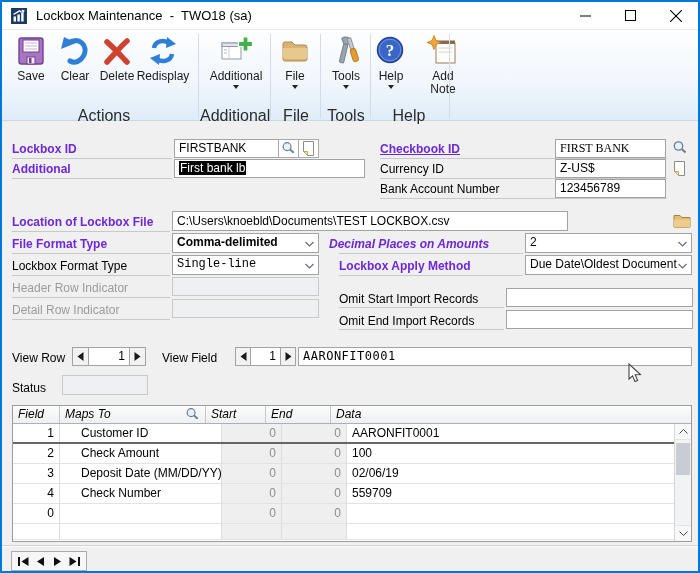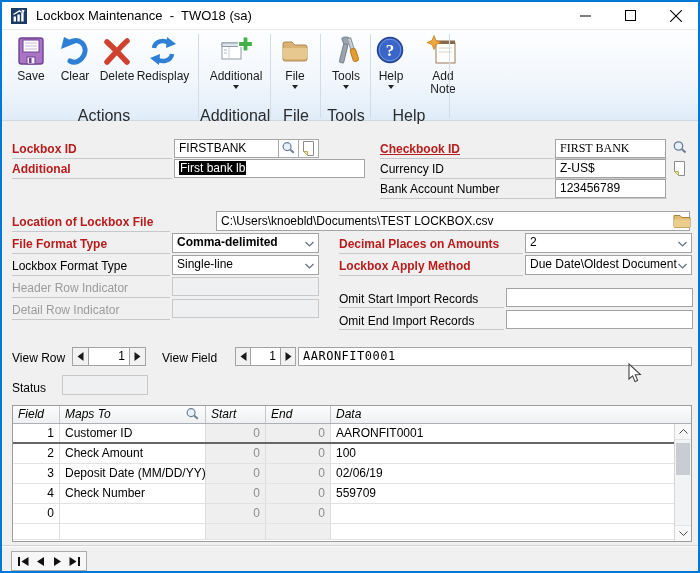--- a/index.html
+++ b/index.html
@@ -22,21 +22,21 @@
     border-bottom:1px solid #cdd8e4;}
   .rb-btn{position:absolute;top:5px;text-align:center;color:#1a1a1a;cursor:default;}
   .rb-icon{width:32px;height:32px;margin:0 auto;display:block;}
   .rb-label{margin-top:3px;font-size:12px;line-height:13px;}
   .caret{display:block;margin:2px auto 0 auto;width:0;height:0;
     border-left:3.5px solid transparent;border-right:3.5px solid transparent;border-top:4px solid #222;}
   .rb-divider{position:absolute;top:4px;height:84px;width:1px;background:#d3dce6;}
   .group-caption{position:absolute;top:77px;font-size:16px;color:#2b2b2b;text-align:center;}
   
   .lbl{position:absolute;height:16px;line-height:16px;white-space:nowrap;}
-  .req{color:#b91c1c;font-weight:bold;}
+  .req{color:#6d28d9;font-weight:bold;}
   .dis-lbl{color:#9b9b9b;}
   .link{text-decoration:underline;}
   .hline{position:absolute;height:1px;background:#c6c9cc;}
   .fld{position:absolute;background:#fff;border:1px solid #a3a3a3;padding:0 4px;
     line-height:16px;font-size:12px;overflow:hidden;white-space:nowrap;}
   .fld.dis{background:#eef0f1;border-color:#c9c9c9;}
   .fld.right{text-align:right;}
   .sel{background:#000;color:#fff;padding:0 1px;}
   .mono{font-family:"DejaVu Sans Mono",monospace;font-size:12px;letter-spacing:.5px;}
   .combo{position:absolute;background:#fff;border:1px solid #a3a3a3;padding:0 18px 0 4px;
@@ -52,21 +52,21 @@
     border:1px solid #9c9c9c;}
   .grid-header{display:flex;height:18px;background:linear-gradient(#fcfcfc,#eef0f2);
     border-bottom:1px solid #aab0b6;}
   .gh-cell{border-right:1px solid #c4c6c8;padding:0 5px;line-height:17px;display:flex;align-items:center;font-style:italic;}
   .gh-cell:last-child{border-right:none;}
   .grid-body{position:absolute;left:0;top:18px;right:17px;bottom:0;overflow:hidden;}
   .gr{display:flex;height:20px;border-bottom:1px solid #e2e2e2;background:#fff;}
   .gr.current{border-bottom:2px solid #666;}
   .gc{border-right:1px solid #dcdcdc;padding:0 5px;line-height:19px;overflow:hidden;white-space:nowrap;}
   .c-field{width:47px;text-align:right;}
-  .c-maps{width:146px;}
+  .c-maps{width:146px;margin-left:16px;}
   .c-start{width:60px;}
   .c-end{width:65px;}
   .c-se{background:#efefef;color:#8d8d8d;text-align:right;}
   .c-data{flex:1;border-right:none;}
   .h-field{width:47px;}.h-maps{width:146px;}.h-start{width:60px;}.h-end{width:65px;}.h-data{flex:1;}
   
   .sb{position:absolute;right:0;top:18px;bottom:0;width:17px;background:#f2f3f5;border-left:1px solid #d6d6d6;}
   .sb-btn{position:absolute;left:0;right:0;height:16px;display:flex;align-items:center;justify-content:center;background:#f8f8f8;}
   .sb-btn.up{top:0;border-bottom:1px solid #e4e4e4;}
   .sb-btn.down{bottom:0;border-top:1px solid #e4e4e4;}
@@ -268,55 +268,55 @@
       <path d="M1.5 10.5 l4 4 v-4 z" fill="#f3ed9a" stroke="#b3ae62"></path>
     </svg>
   </div>
 
   <div class="lbl" style="left:378px;top:179px;">Bank Account Number</div>
   <div class="hline" style="left:378px;top:196px;width:287px;"></div>
   <div class="fld" style="left:553px;top:177px;width:111px;height:19px;">123456789</div>
 
   <div class="lbl req" style="left:10px;top:212px;">Location of Lockbox File</div>
   <div class="hline" style="left:10px;top:229px;width:158px;"></div>
-  <div class="fld" style="left:170px;top:209px;width:474px;height:20px;line-height:18px;margin-left:44px;">C:\Users\knoebld\Documents\TEST LOCKBOX.csv</div>
+  <div class="fld" style="left:170px;top:209px;width:396px;height:20px;line-height:18px;">C:\Users\knoebld\Documents\TEST LOCKBOX.csv</div>
   <div class="ibtn flat" style="left:669px;top:208px;width:22px;height:21px;">
     <svg width="18" height="15" viewBox="0 0 18 15">
       <path d="M1 2.5 h6 l2 2 h8 v9 a1 1 0 0 1 -1 1 H2 a1 1 0 0 1 -1 -1 z" fill="#e3bb72" stroke="#a8813f"></path>
       <path d="M1 6.5 h16 v7 a1 1 0 0 1 -1 1 H2 a1 1 0 0 1 -1 -1 z" fill="#eccd8e"></path>
     </svg>
   </div>
 
   <div class="lbl req" style="left:10px;top:234px;">File Format Type</div>
   <div class="hline" style="left:10px;top:251px;width:158px;"></div>
   <div class="combo" style="left:170px;top:231px;width:147px;height:20px;font-weight:bold;">
     <span>Comma-delimited</span>
     <svg width="9" height="6" viewBox="0 0 9 6">
         <polyline points="0.5,1 4.5,5 8.5,1" fill="none" stroke="#61707f" stroke-width="1.2"></polyline>
       </svg>
   </div>
 
   <div class="lbl" style="left:10px;top:256px;">Lockbox Format Type</div>
   <div class="hline" style="left:10px;top:273px;width:158px;"></div>
-  <div class="combo" style="left:170px;top:253px;width:147px;height:20px;">
+  <div class="combo" style="left:170px;top:253px;width:147px;height:20px;font-family:Liberation Mono, monospace;">
     <span>Single-line</span>
     <svg width="9" height="6" viewBox="0 0 9 6">
         <polyline points="0.5,1 4.5,5 8.5,1" fill="none" stroke="#61707f" stroke-width="1.2"></polyline>
       </svg>
   </div>
 
   <div class="lbl dis-lbl" style="left:10px;top:278px;">Header Row Indicator</div>
   <div class="hline" style="left:10px;top:295px;width:158px;"></div>
   <div class="fld dis" style="left:170px;top:275px;width:147px;height:19px;"></div>
 
   <div class="lbl dis-lbl" style="left:10px;top:300px;">Detail Row Indicator</div>
   <div class="hline" style="left:10px;top:317px;width:158px;"></div>
   <div class="fld dis" style="left:170px;top:297px;width:147px;height:19px;"></div>
 
-  <div class="lbl req" style="left:337px;top:234px;">Decimal Places on Amounts</div>
+  <div class="lbl req" style="left:327px;top:234px;font-style:italic;">Decimal Places on Amounts</div>
   <div class="hline" style="left:337px;top:251px;width:184px;"></div>
   <div class="combo" style="left:523px;top:231px;width:167px;height:20px;">
     <span>2</span>
     <svg width="9" height="6" viewBox="0 0 9 6">
         <polyline points="0.5,1 4.5,5 8.5,1" fill="none" stroke="#61707f" stroke-width="1.2"></polyline>
       </svg>
   </div>
 
   <div class="lbl req" style="left:337px;top:256px;">Lockbox Apply Method</div>
   <div class="hline" style="left:337px;top:273px;width:184px;"></div>

